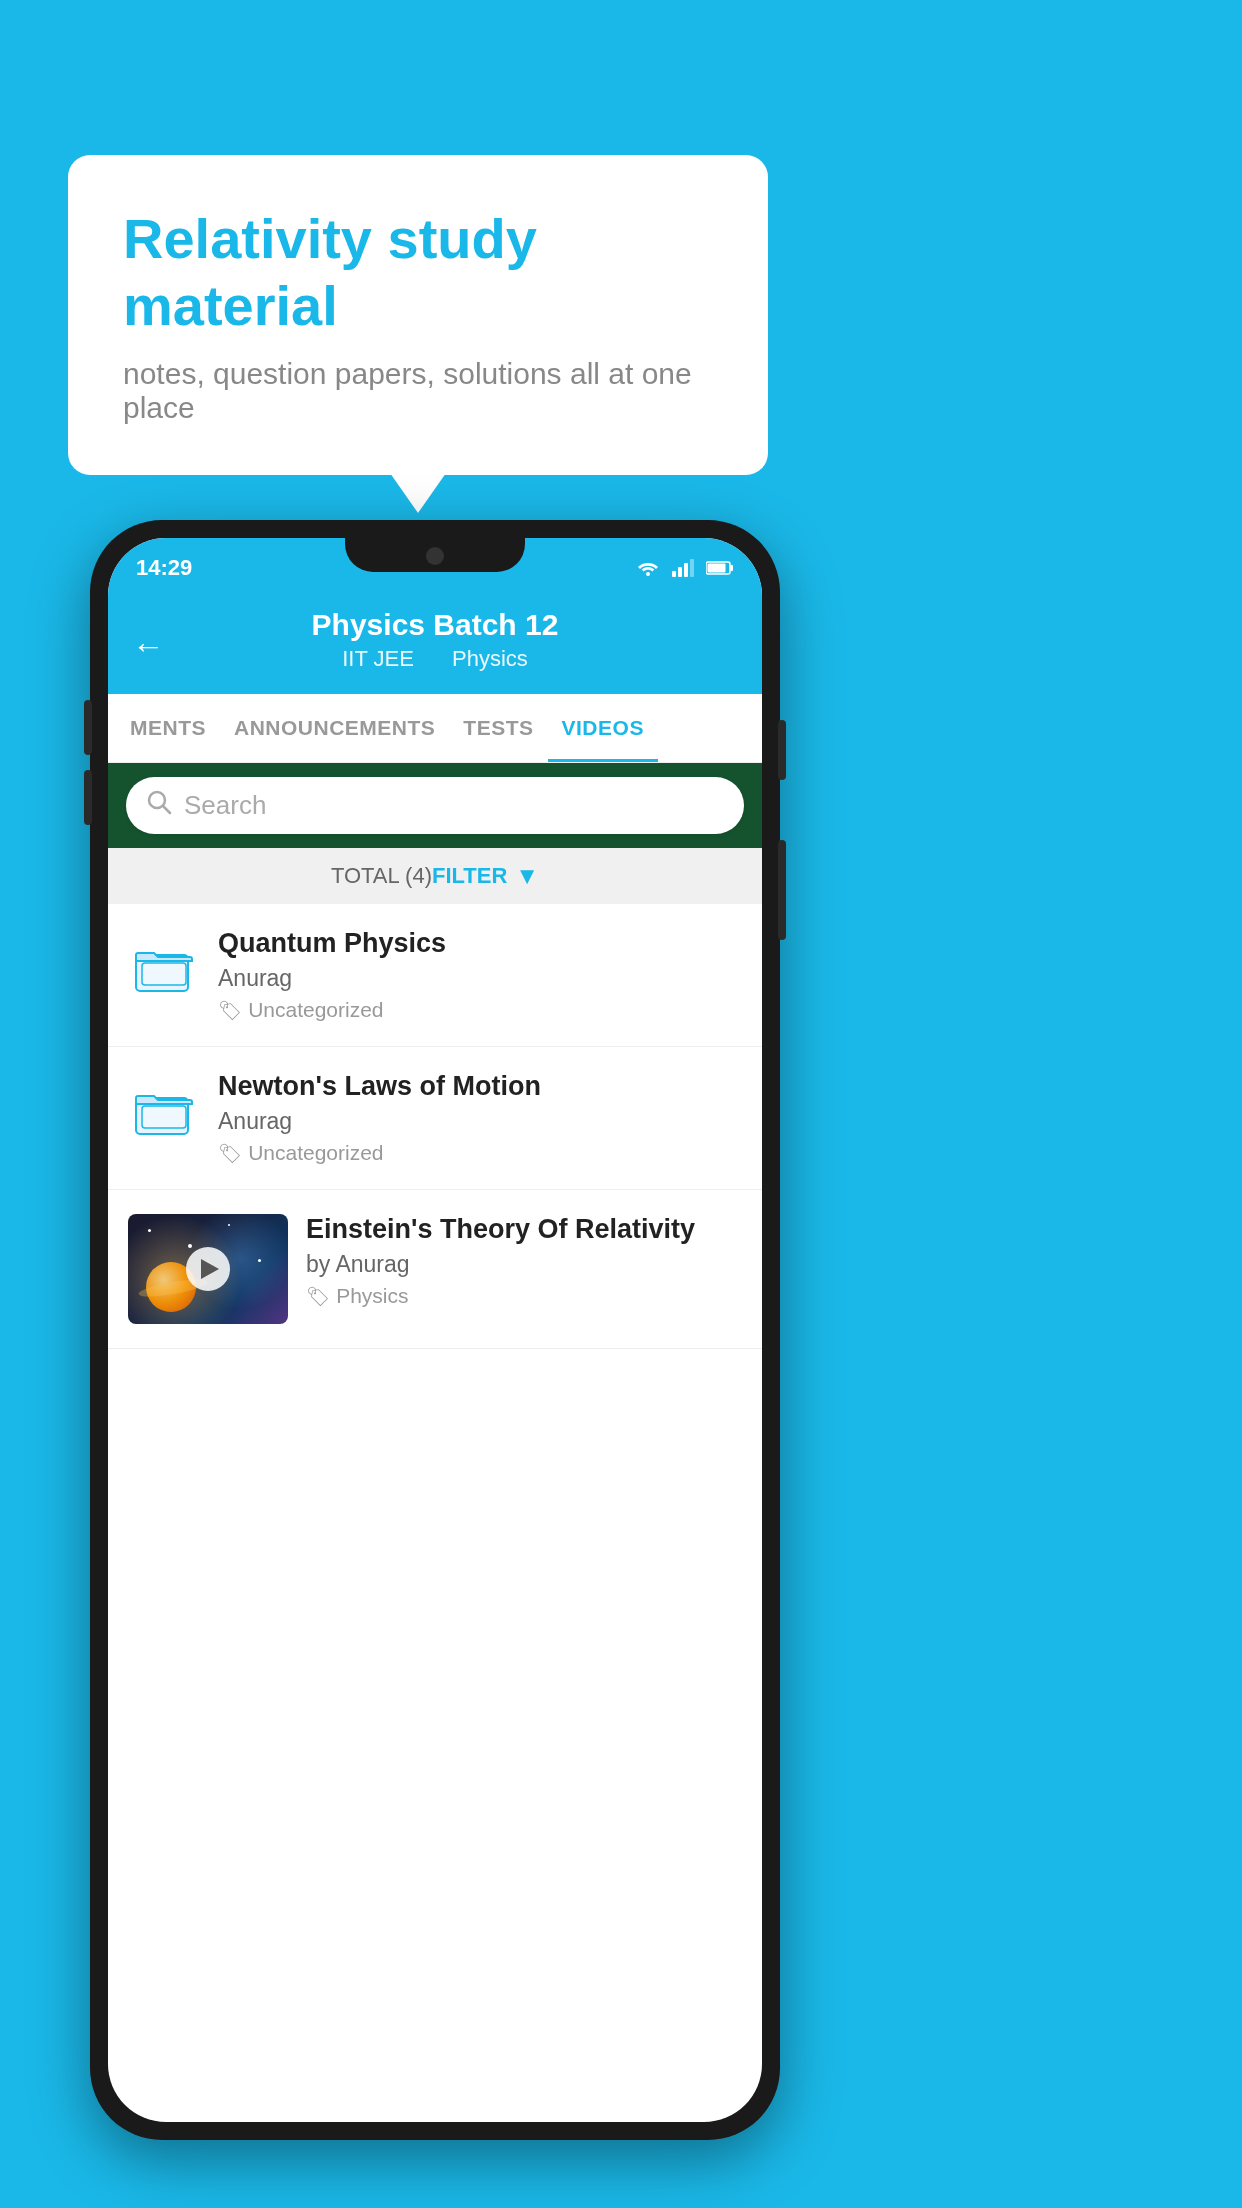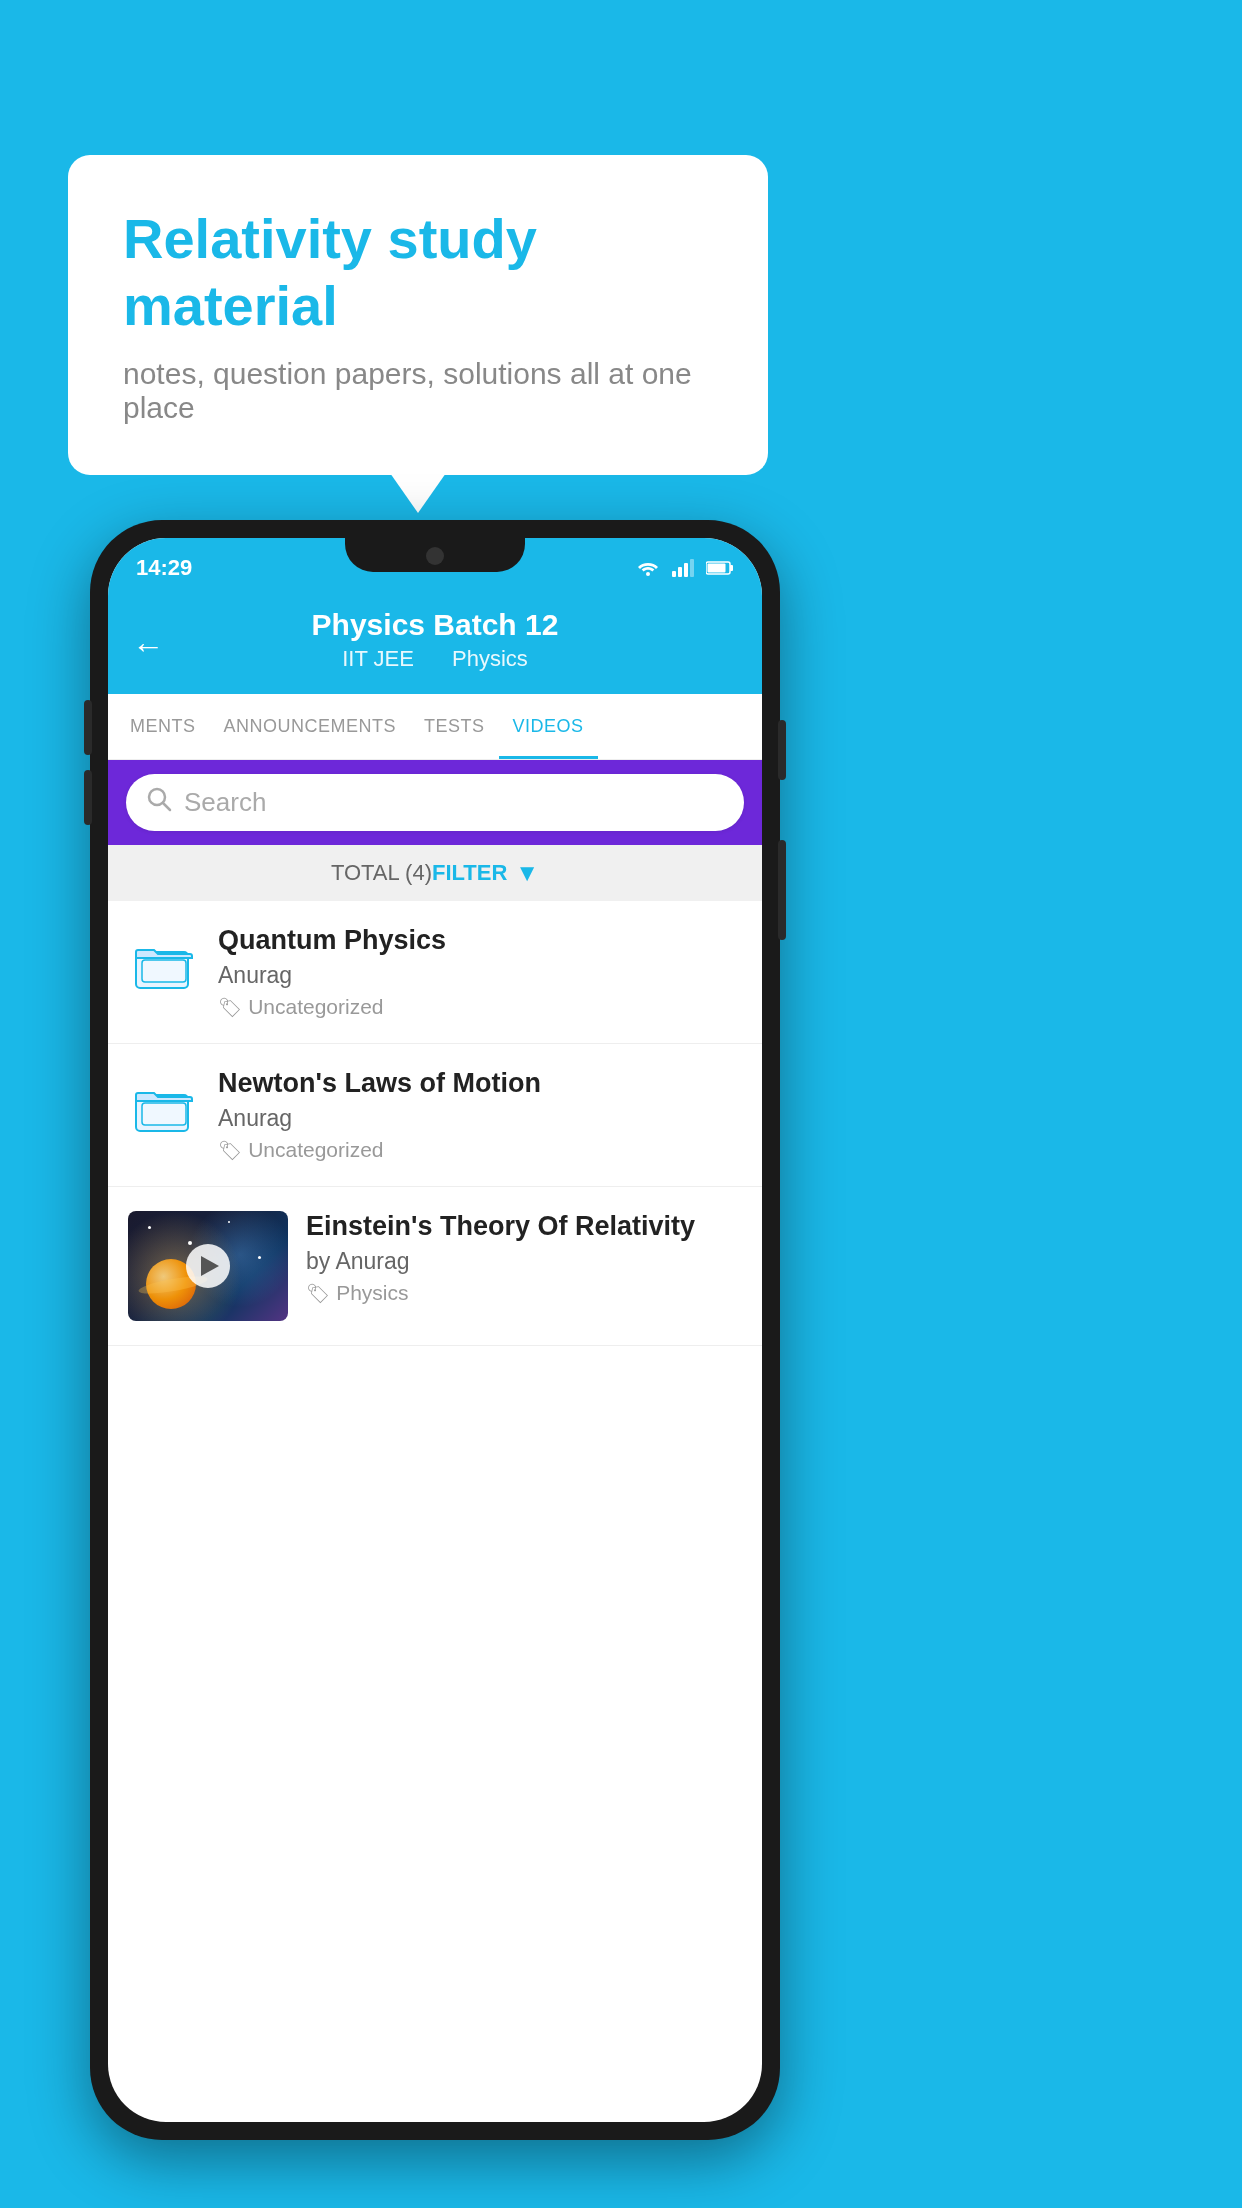--- a/index.html
+++ b/index.html
@@ -169,22 +169,22 @@
     
     .tabs-bar {
       background: white;
       display: flex;
       border-bottom: 1px solid #eee;
       padding: 0 8px;
     }
 
     .tab-item {
       padding: 22px 14px;
-      font-size: 18px;
-      font-weight: 400;
+      font-size: 21px;
+      font-weight: 700;
       color: #999;
       letter-spacing: 0.5px;
       cursor: pointer;
       position: relative;
       white-space: nowrap;
     }
 
     .tab-item.active {
       color: #1ab8e8;
     }
@@ -195,21 +195,21 @@
       bottom: 0;
       left: 0;
       right: 0;
       height: 3px;
       background: #1ab8e8;
     }
 
     
     .search-container {
       padding: 14px 18px;
-      background: #6d28d9;
+      background: #14532d;
     }
 
     .search-box {
       background: white;
       border-radius: 30px;
       display: flex;
       align-items: center;
       padding: 12px 20px;
       gap: 12px;
       box-shadow: 0 1px 4px rgba(0,0,0,0.08);

